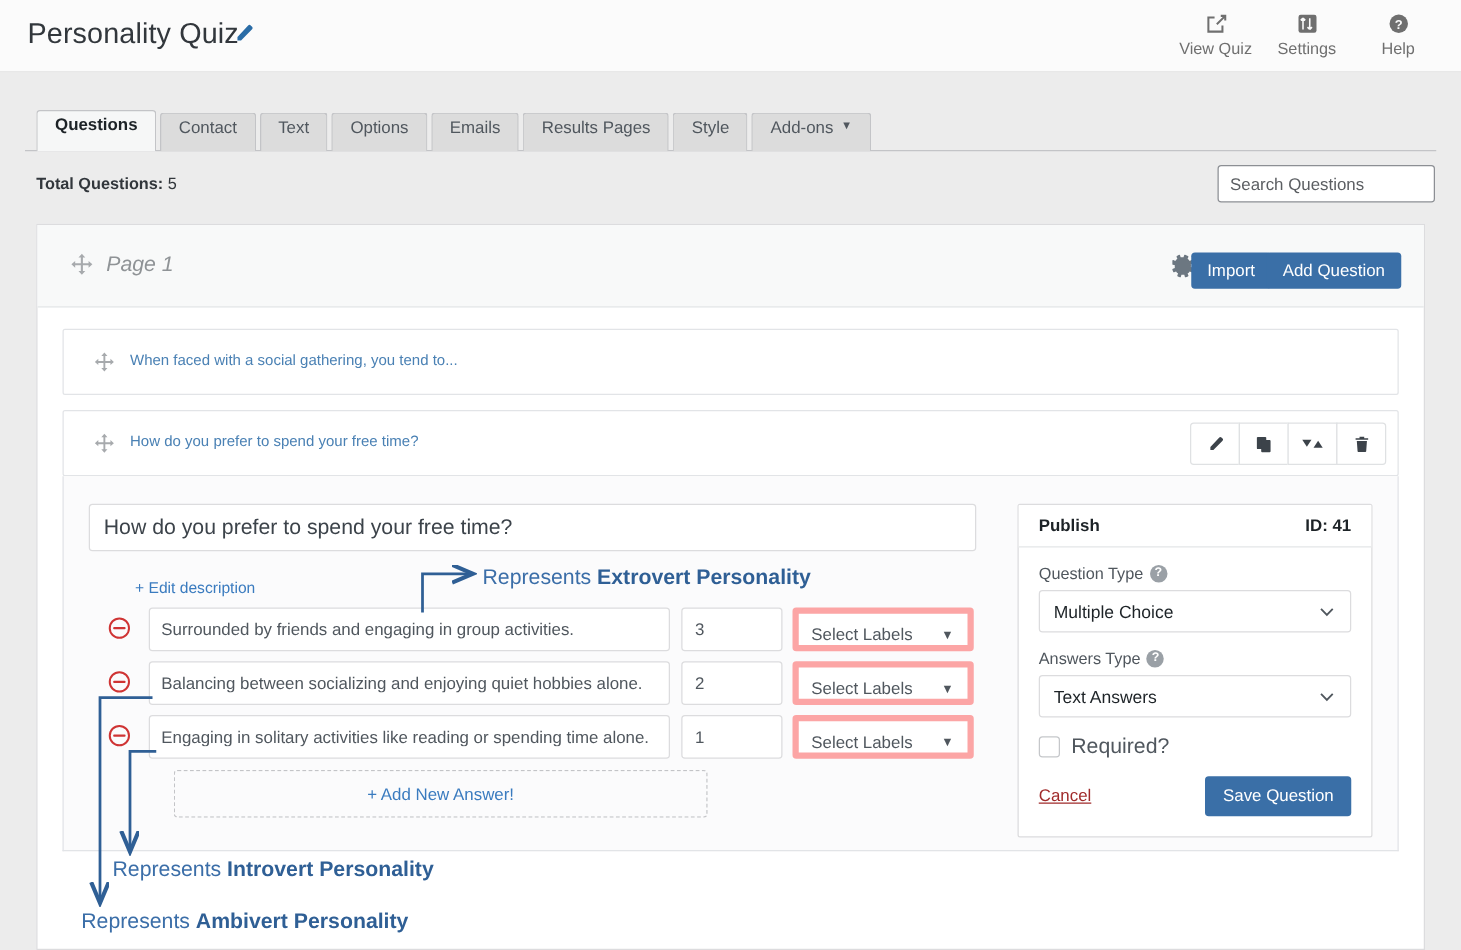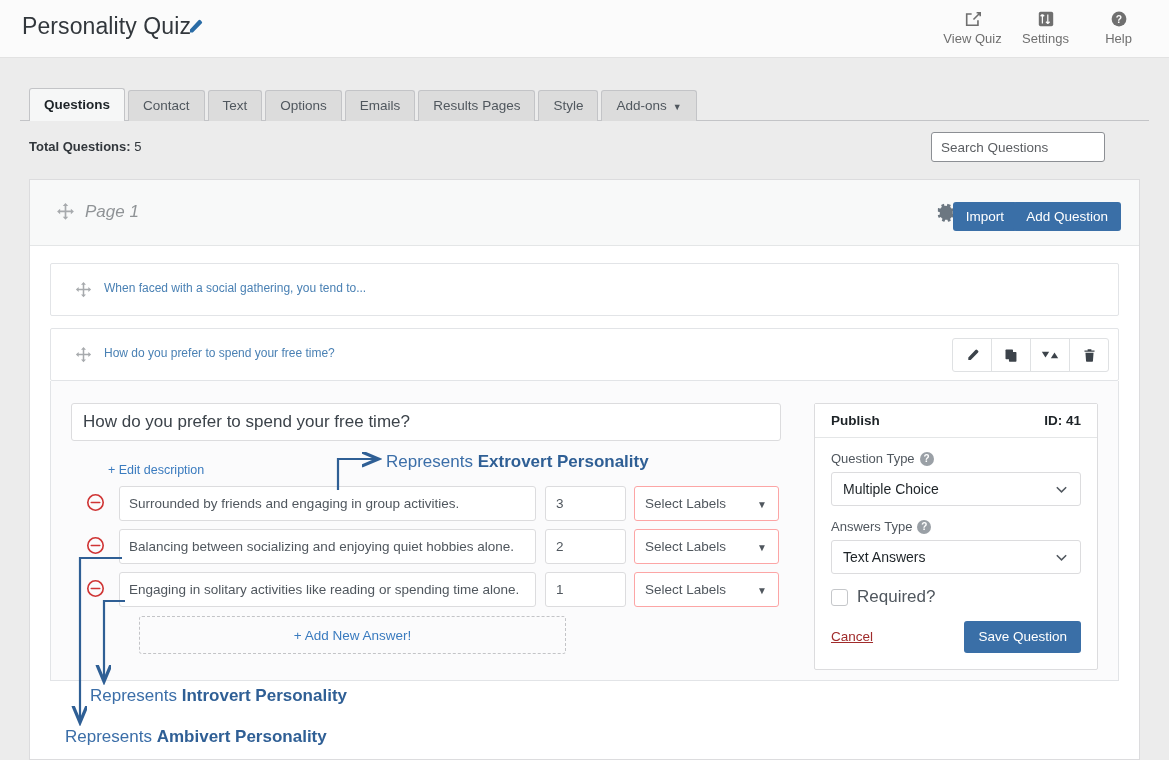--- a/index.html
+++ b/index.html
@@ -36,21 +36,21 @@
   .topnav-item .tn-label { font-size: 13px; color: #6f6f6f; }
   .topnav-ico { width: 18px; height: 18px; display: block; }
 
   
   .tabs {
     position: absolute; left: 29px; top: 88px;
     display: flex; align-items: flex-end; gap: 3px;
   }
   .tab {
     height: 31px; padding: 4px 14px;
-    display: flex; align-items: center; gap: 6px;
+    display: flex; align-items: flex-start; gap: 6px;
     background: #dcdcdc; border: 1px solid #c3c4c7; border-bottom: none;
     border-radius: 3px 3px 0 0;
     font-size: 13.5px; color: #50575e; cursor: pointer; line-height: 1;
   }
   .tab.active {
     background: #f6f7f7; color: #1d2327; font-weight: bold;
     height: 33px; border-color: #c3c4c7;
   }
   .tab-caret { font-size: 9px; position: relative; top: 1px; }
   .tabs-rule {
@@ -58,21 +58,21 @@
     border-bottom: 1px solid #c3c4c7;
   }
 
   
   .total-questions {
     position: absolute; left: 29px; top: 139px;
     font-size: 13px; color: #32373c;
   }
   .total-questions b { font-weight: bold; }
   .search-box {
-    position: absolute; left: 931px; top: 132px; width: 174px; height: 30px;
+    position: absolute; left: 974px; top: 132px; width: 174px; height: 30px;
     border: 1px solid #8c8f94; border-radius: 3px; background: #fff;
     padding: 0 9px; font-size: 13.5px; color: #2c3338;
     font-family: "Liberation Sans", sans-serif;
   }
   .search-box::placeholder { color: #5b5e62; opacity: 1; }
 
   
   .card {
     position: absolute; left: 29px; top: 179px; width: 1111px; height: 581px;
     background: #fff; border: 1px solid #dcdcde;
@@ -138,21 +138,21 @@
     font-family: "Liberation Sans", sans-serif;
   }
   .pts-input {
     position: absolute; left: 459px; top: 3px; width: 81px; height: 35px;
     border: 1px solid #dcdcde; border-radius: 3px; background: #fff;
     padding: 0 10px; font-size: 13.5px; color: #50575e;
     font-family: "Liberation Sans", sans-serif;
   }
   .lbl-select {
     position: absolute; left: 548px; top: 3px; width: 145px; height: 35px;
-    border: 1px solid #fca5a5; border-radius: 3px; background: #fff; cursor: pointer;
+    border: 5px solid #fca5a5; border-radius: 3px; background: #fff; cursor: pointer;
   }
   .lbl-select .lbl-text { position: absolute; left: 10px; top: 9px; font-size: 13.5px; color: #50575e; }
   .lbl-select .lbl-caret { position: absolute; right: 11px; top: 12px; font-size: 10px; color: #50575e; }
   .add-answer {
     position: absolute; left: 88px; top: 235px; width: 427px; height: 38px;
     border: 1px dashed #c3c4c7; border-radius: 3px; background: #fbfbfc;
     display: flex; align-items: center; justify-content: center;
     font-size: 13.5px; color: #3a7bbf; cursor: pointer;
   }
 

